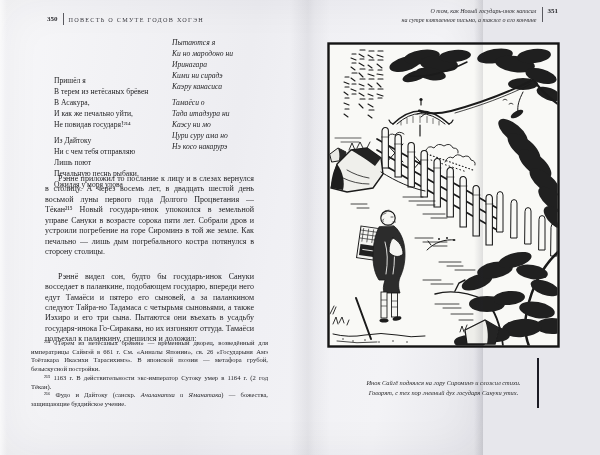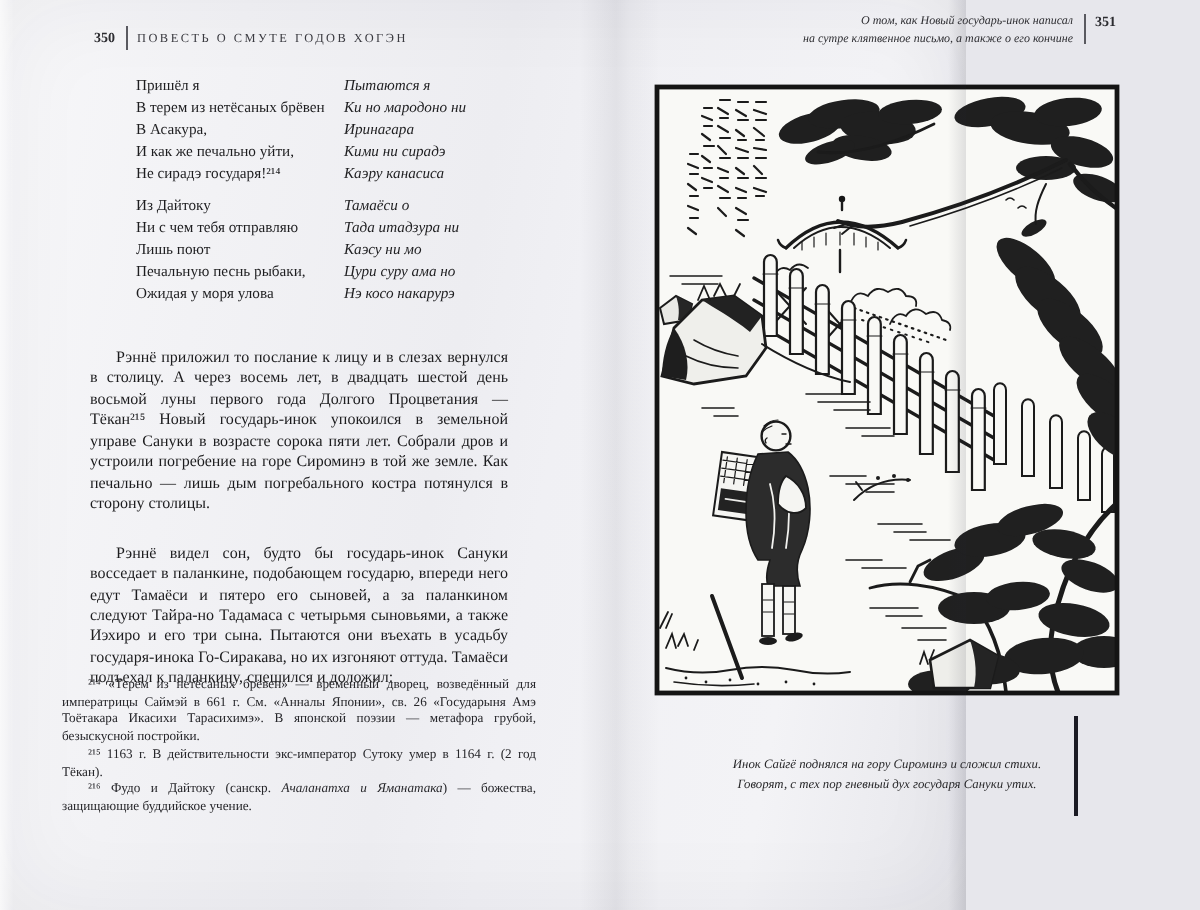--- a/index.html
+++ b/index.html
@@ -22,21 +22,21 @@
     background:linear-gradient(90deg,rgba(255,255,255,.65),rgba(255,255,255,0));}
 
   
   .running-head-left{position:absolute;top:13px;left:47px;display:flex;align-items:center;gap:5px;}
   .pg-num{font-weight:bold;font-size:7px;color:#2c2c30;}
   .head-bar{width:1px;height:12px;background:#5a5a60;}
   .head-bar.tall{height:15px;}
   .head-title{font-size:6.2px;letter-spacing:1.25px;color:#3a3a40;white-space:nowrap;}
 
   .poem-col{position:absolute;top:37px;font-size:7.6px;line-height:11px;white-space:nowrap;}
-  .poem-ru{left:68px;}
+  .poem-ru{left:54px;margin-top:38px;}
   .poem-tr{left:172px;font-style:italic;}
   .stanza-gap{height:5px;}
 
   .prose{position:absolute;top:160px;left:31px;width:237px;
     font-size:8px;line-height:10.45px;text-align:justify;color:#1c1c1e;}
   .prose p{margin:14px;text-indent:13px;}
 
   .footnotes{position:absolute;top:339px;left:31px;width:237px;
     font-size:6.6px;line-height:8.7px;text-align:justify;color:#26262a;}
   .footnotes p{margin:0;text-indent:13px;}
@@ -65,21 +65,21 @@
       <span class="pg-num">350</span>
       <span class="head-bar"></span>
       <span class="head-title">ПОВЕСТЬ О СМУТЕ ГОДОВ ХОГЭН</span>
     </div>
 
     <div class="poem-col poem-ru">
       <div class="poem-line">Пришёл я</div>
       <div class="poem-line">В терем из нетёсаных брёвен</div>
       <div class="poem-line">В Асакура,</div>
       <div class="poem-line">И как же печально уйти,</div>
-      <div class="poem-line">Не сирадэ государя!²¹⁴</div>
+      <div class="poem-line">Не повидав государя!²¹⁴</div>
       <div class="stanza-gap"></div>
       <div class="poem-line">Из Дайтоку</div>
       <div class="poem-line">Ни с чем тебя отправляю</div>
       <div class="poem-line">Лишь поют</div>
       <div class="poem-line">Печальную песнь рыбаки,</div>
       <div class="poem-line">Ожидая у моря улова</div>
     </div>
 
     <div class="poem-col poem-tr">
       <div class="poem-line">Пытаются я</div>

